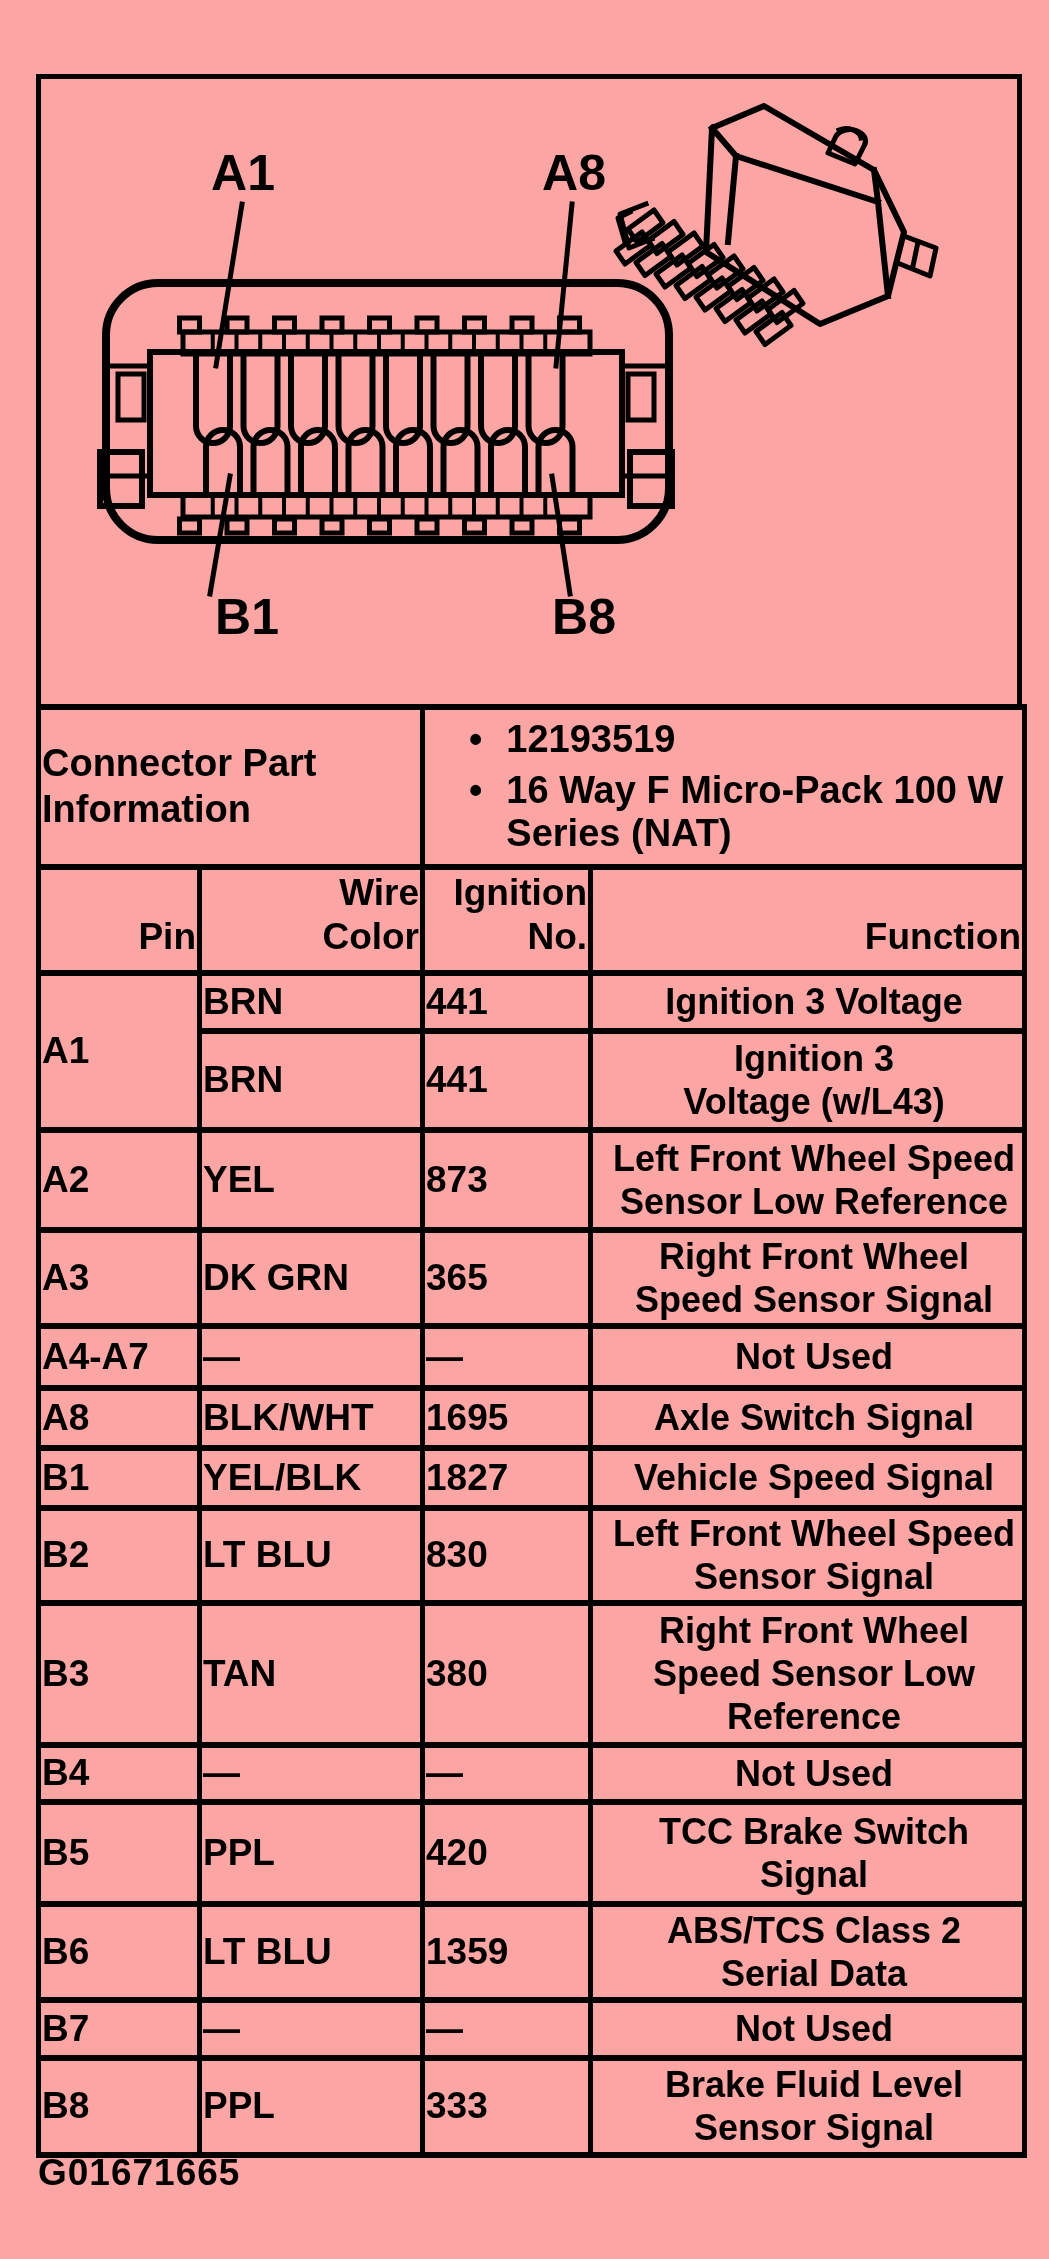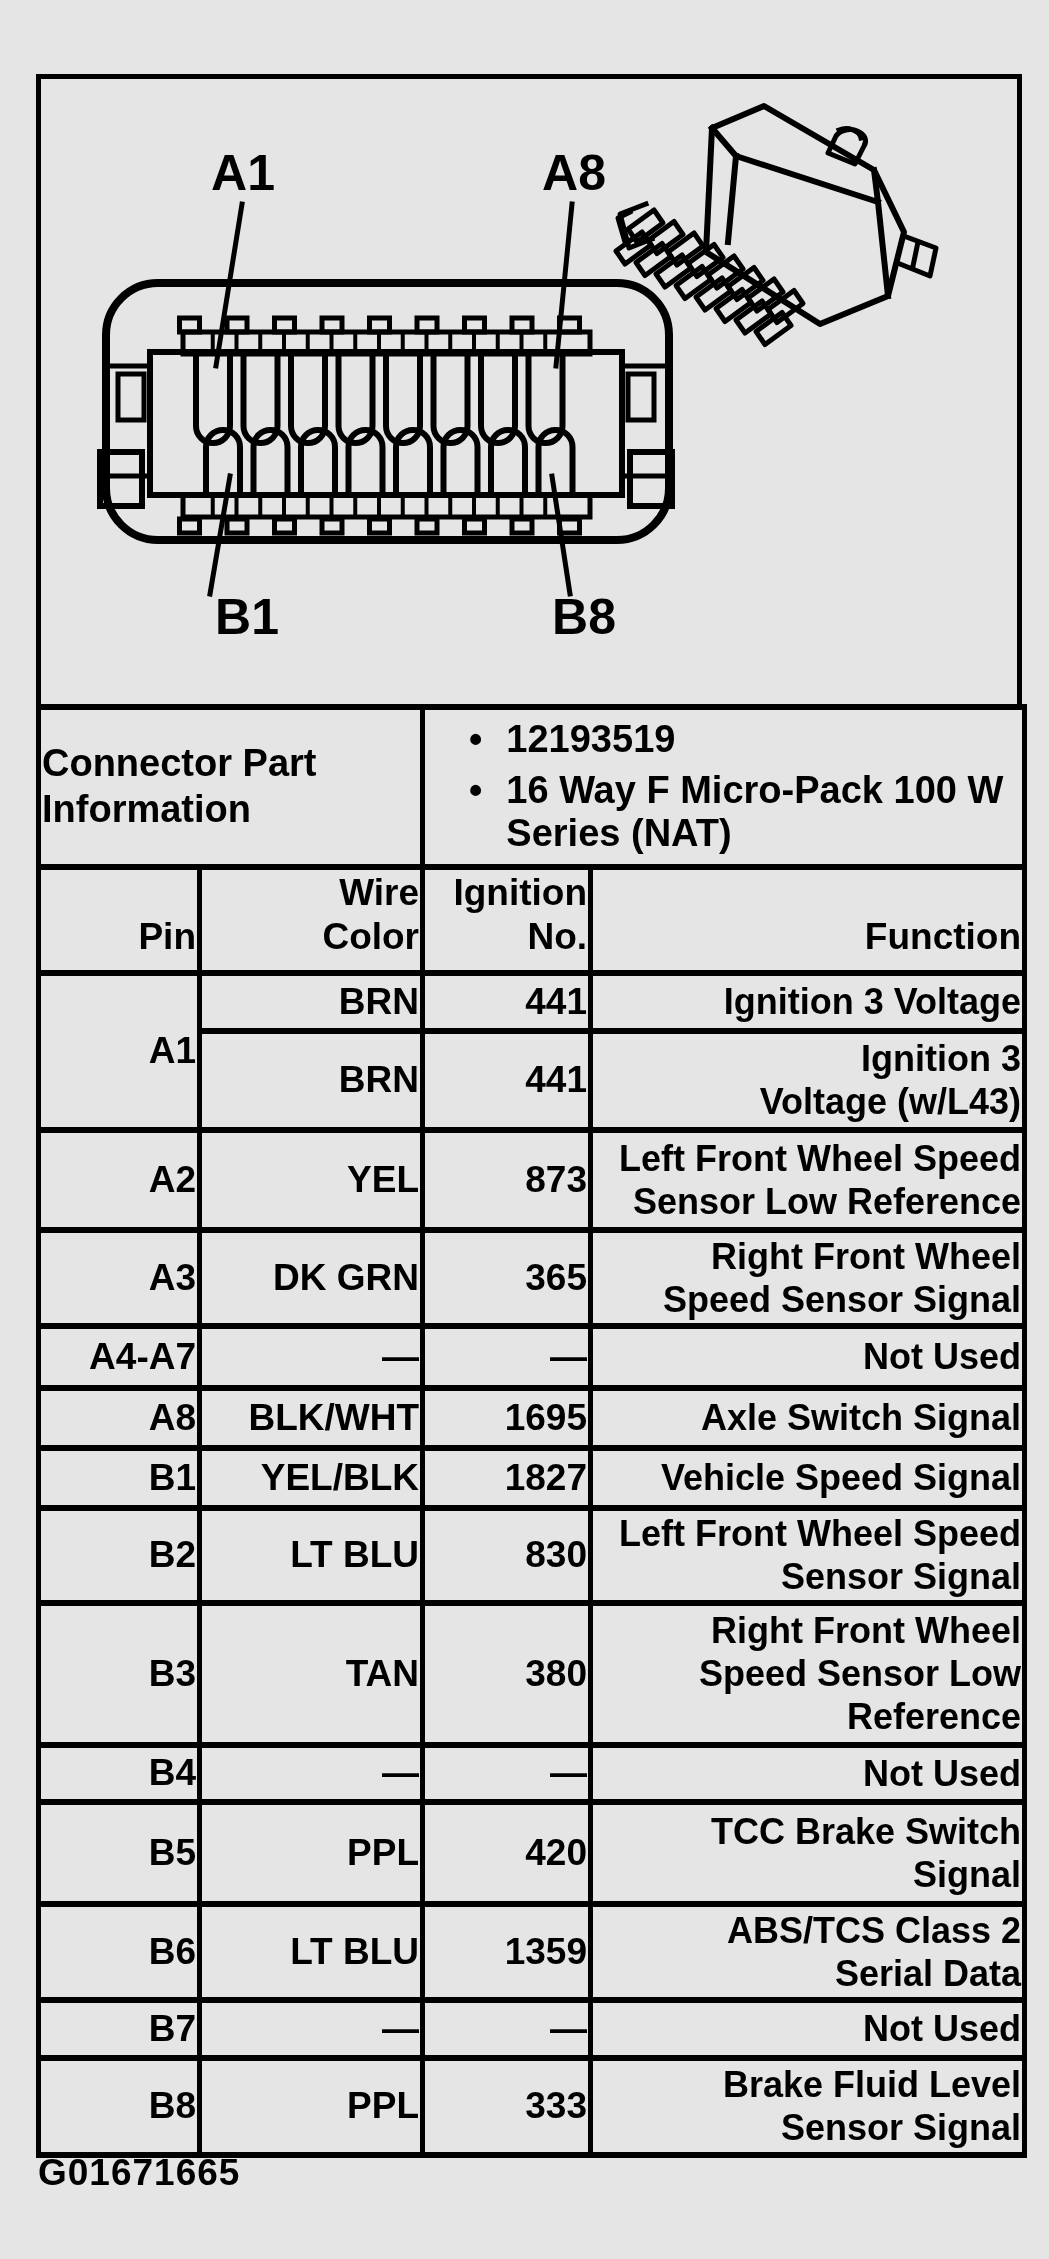--- a/index.html
+++ b/index.html
@@ -1,39 +1,39 @@
 <!DOCTYPE html>
 <html><head>
 <meta charset="utf-8">
 <style>
   html,body{margin:0;padding:0;background:#fff;}
   .page{
-    position:relative;width:1049px;height:2259px;background:#e5e5e5;
+    position:relative;width:1049px;height:2259px;background:#fca5a5;
     font-family:"Liberation Sans",sans-serif;color:#000;overflow:hidden;
   }
   .figure-box{
     position:absolute;left:36px;top:74px;width:986px;height:634px;
     border:5px solid #000;border-bottom:0;box-sizing:border-box;
   }
   svg.diagram{position:absolute;left:0;top:0;}
   svg.diagram text{
     font-family:"Liberation Sans",sans-serif;font-weight:bold;font-size:50px;fill:#000;
   }
   table.pinout{
     position:absolute;left:36px;top:704px;width:986px;
     border-collapse:collapse;table-layout:fixed;
   }
   table.pinout td, table.pinout th{
     border:5px solid #000;border-top-width:6px;border-bottom-width:6px;
     font-size:37px;font-weight:bold;line-height:1.2;color:#000;
     overflow:visible;
   }
-  .cell-c{text-align:right;vertical-align:middle;}
+  .cell-c{text-align:left;vertical-align:middle;}
   .cell-fn{
-    text-align:right;vertical-align:middle;padding-left:14px;
+    text-align:center;vertical-align:middle;padding-left:14px;
     white-space:pre;font-size:36px !important;
   }
   .cell-hdr{vertical-align:bottom;text-align:right;padding-bottom:10px;white-space:pre;}
   .info-title{text-align:left;vertical-align:middle;white-space:pre;font-size:38px !important;}
   .info-bullets{vertical-align:middle;padding-left:44px;font-size:38px !important;}
   .bullet-line{display:flex;align-items:flex-start;gap:24px;margin:7px 0;line-height:1.15;white-space:pre;}
   .bullet-dot{flex:0 0 auto;}
   .figure-id{
     position:absolute;left:38px;top:2152px;font-size:37px;font-weight:700;
     letter-spacing:1px;color:#000;

